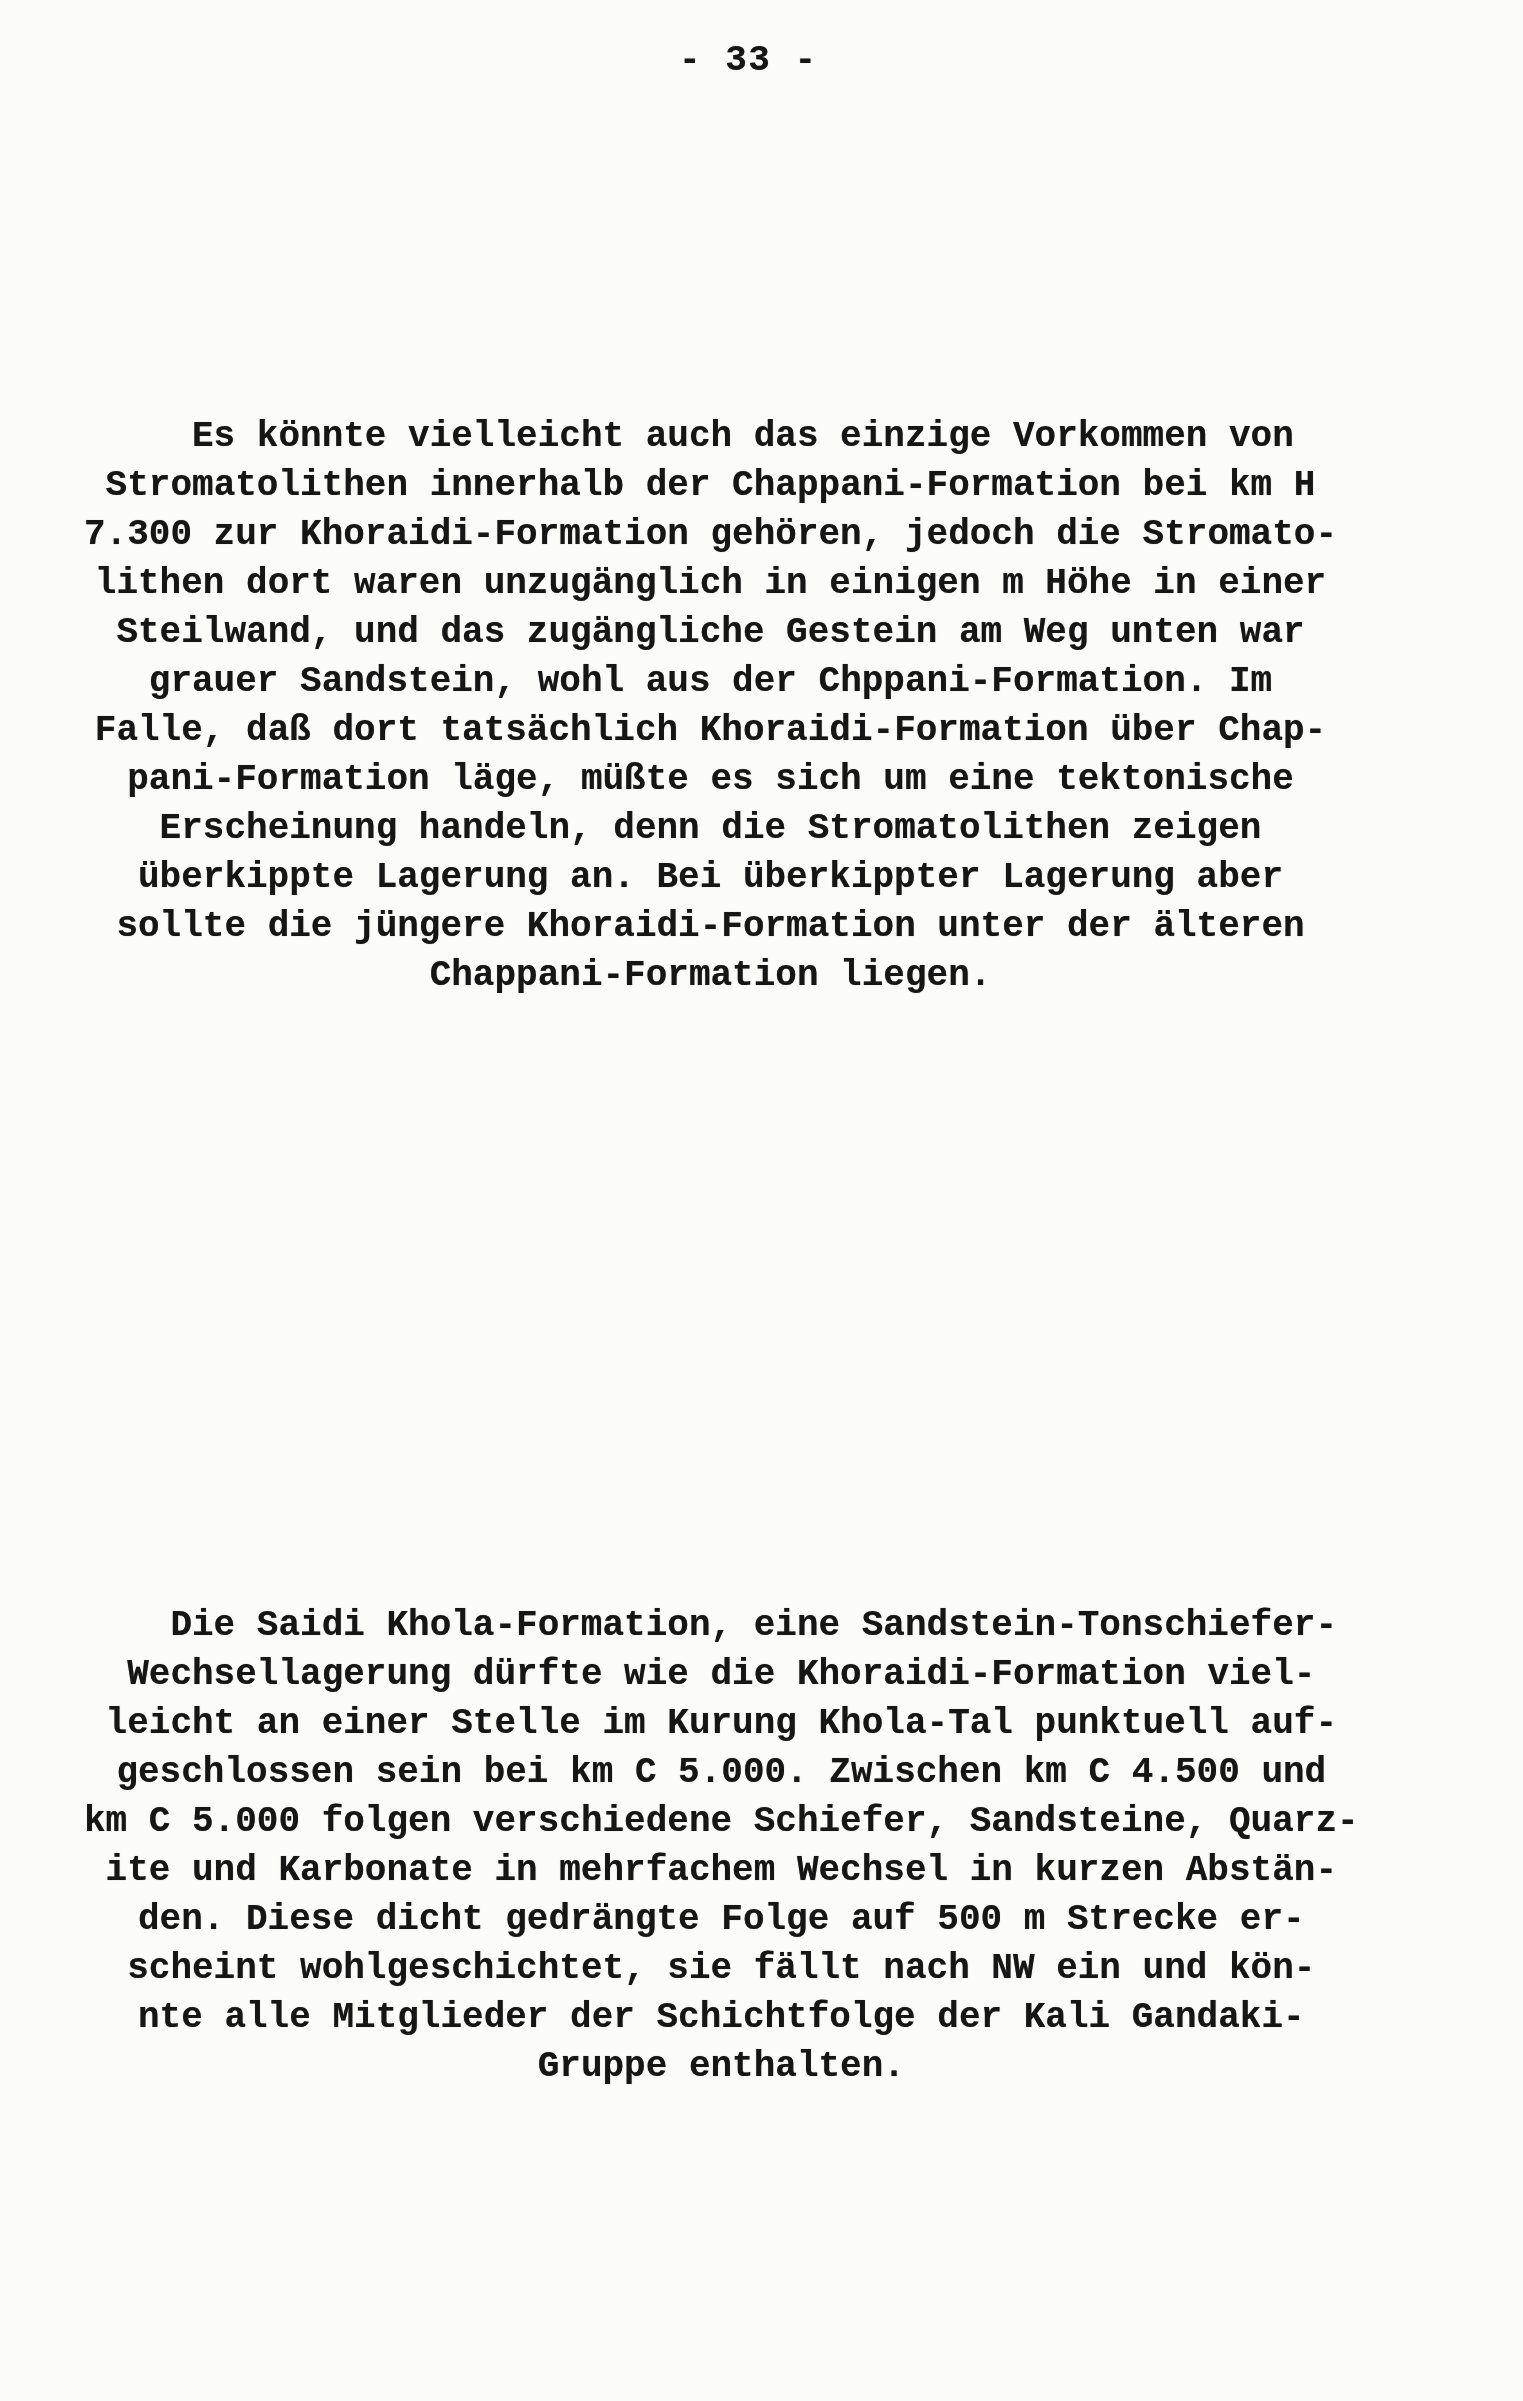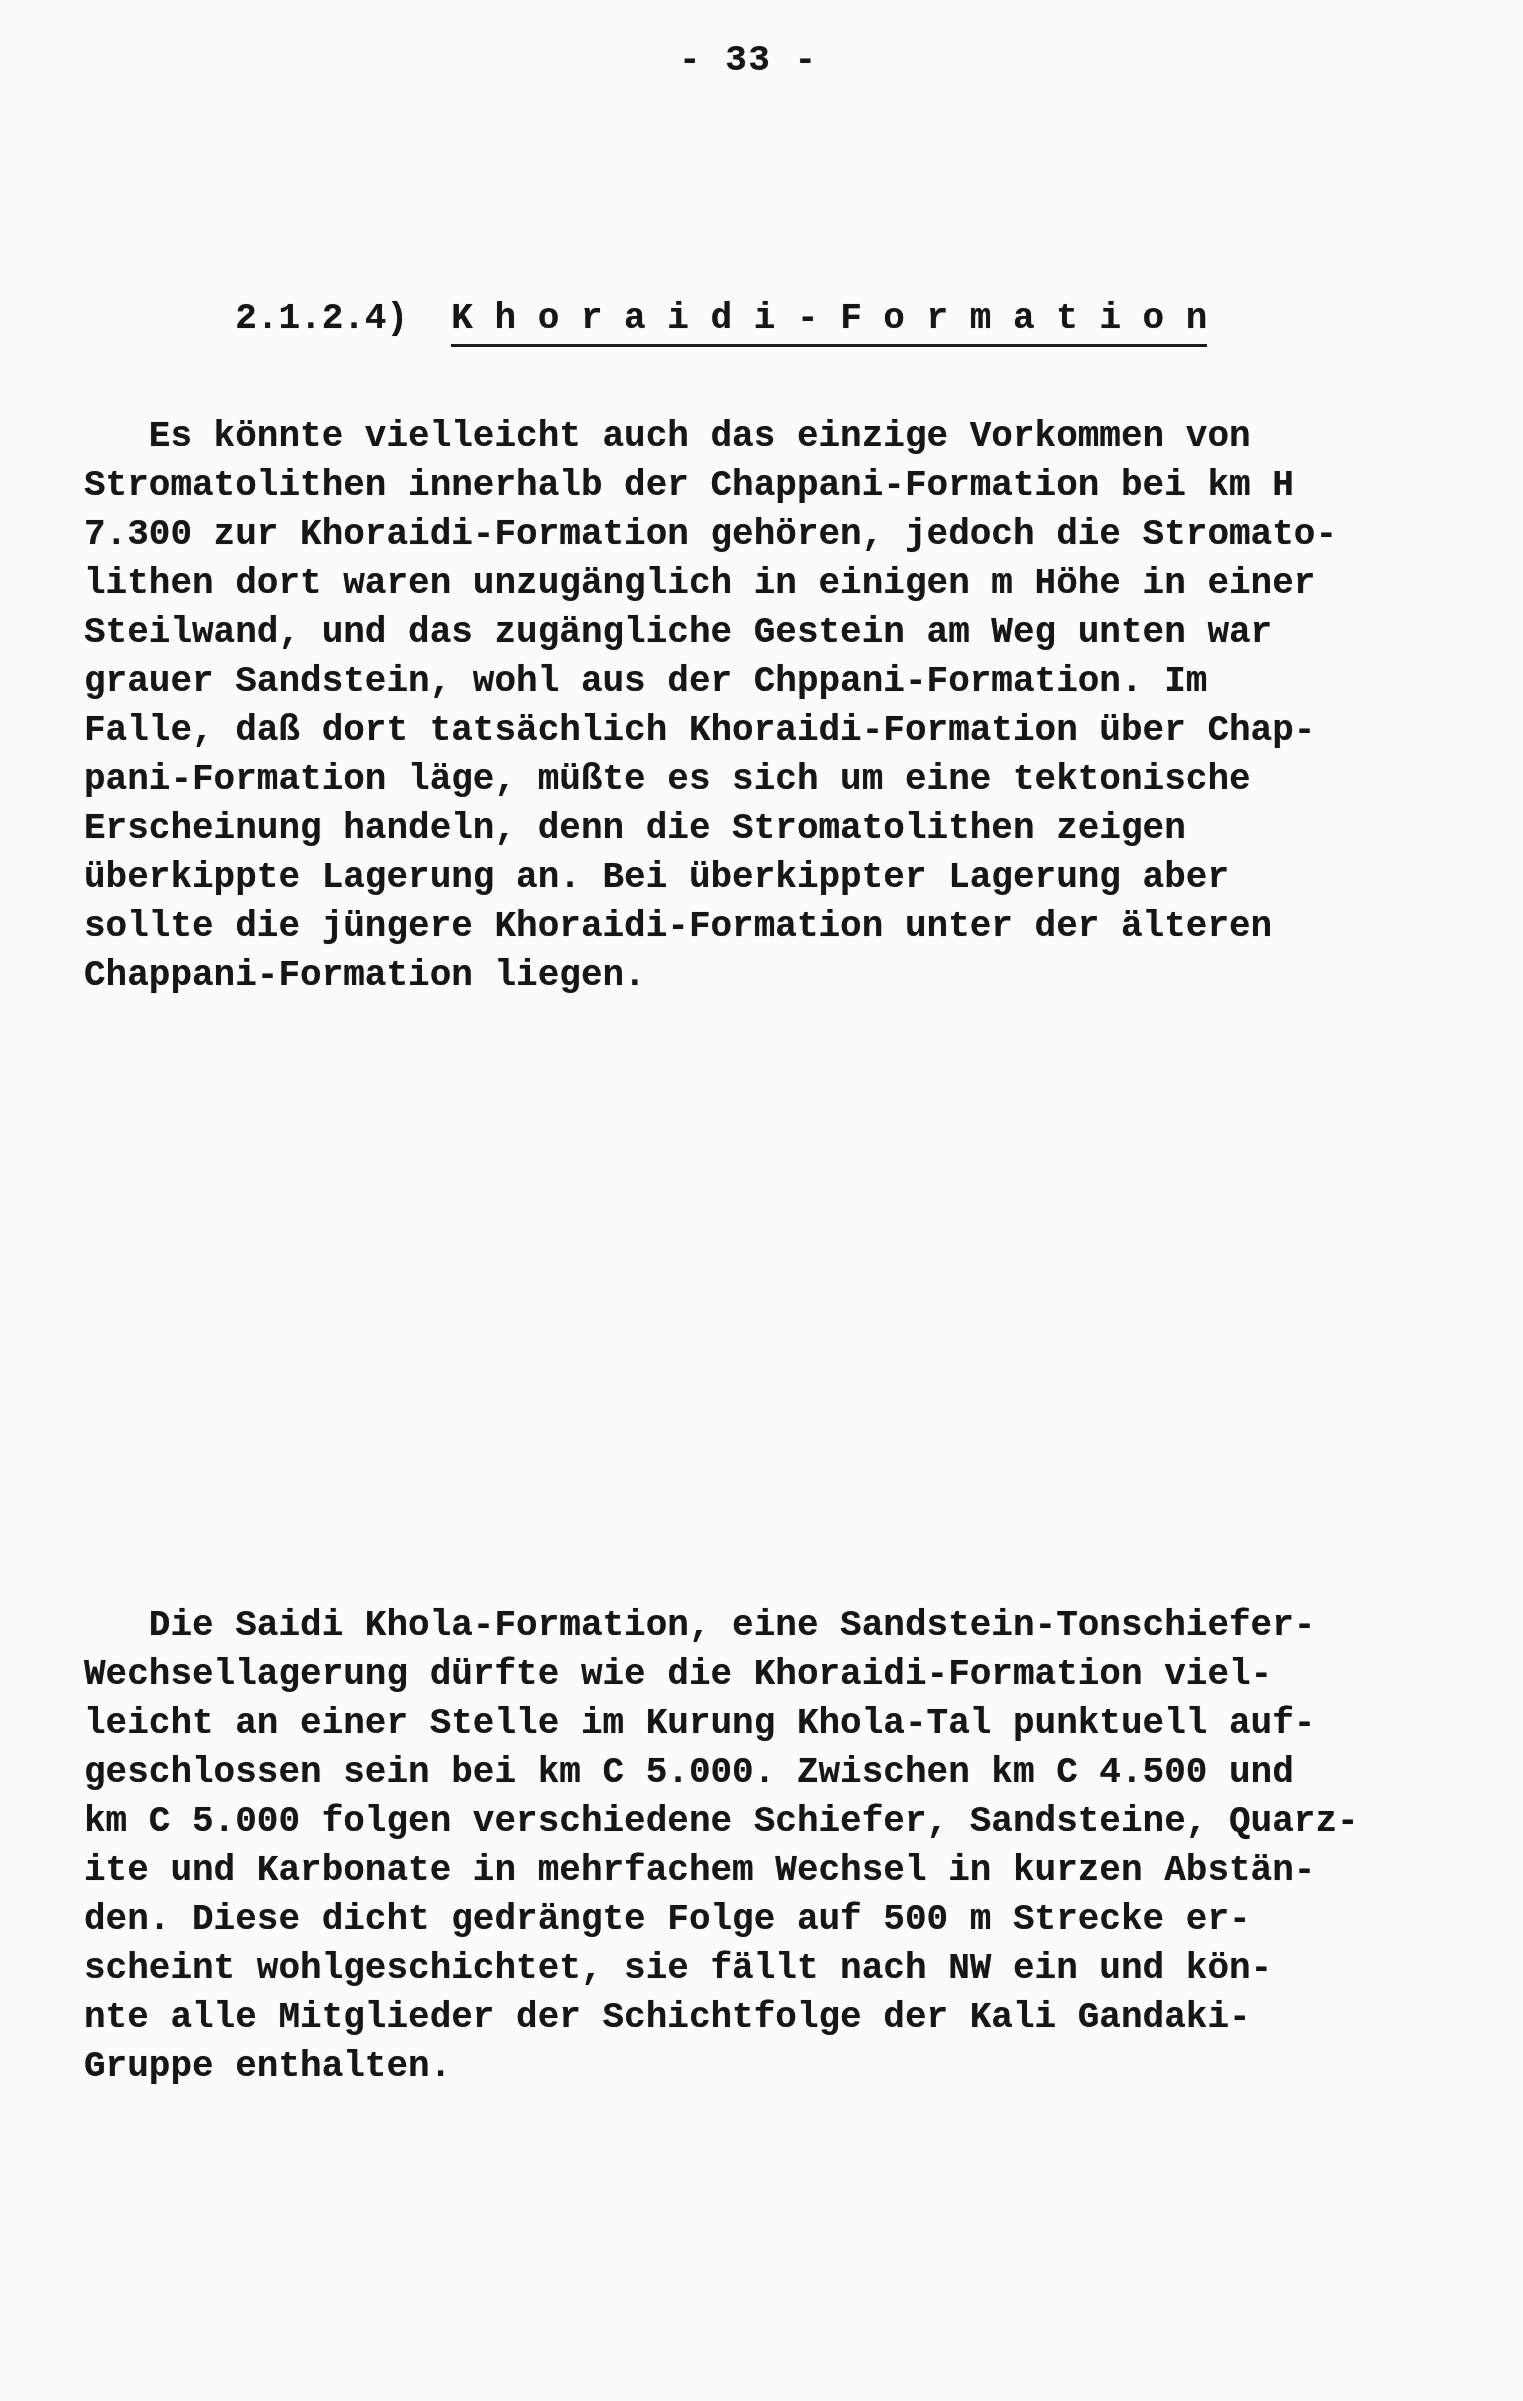--- a/index.html
+++ b/index.html
@@ -13,20 +13,21 @@
     position: relative;
     font-family: "Liberation Mono", "DejaVu Sans Mono", monospace;
     font-weight: 700;
     color: #161616;
     -webkit-font-smoothing: antialiased;
   }
   .page {
     position: absolute;
     inset: 0;
     background: #fbfbfa;
+    text-align: center;
   }
   .typetext {
     font-family: "Liberation Mono", "DejaVu Sans Mono", monospace;
     font-weight: 700;
     font-size: 36px;
     line-height: 49px;
     white-space: pre;
     color: #161616;
     text-shadow: 0 0 0.7px rgba(20,20,20,0.55);
   }
@@ -54,23 +55,20 @@
   .body-2 { top: 1503px; }
   .para { white-space: pre; }
 </style>
 </head>
 <body>
 
 <div class="page">
 
   <div class="typetext page-number">- 33 -</div>
 
-  <div class="typetext heading heading-1">
-    <span>   2.1.2.4)  </span><span class="u">K h o r a i d i - F o r m a t i o n</span>
-  </div>
 
   <div class="typetext body-block body-1">
     <div class="para">   Es könnte vielleicht auch das einzige Vorkommen von
 Stromatolithen innerhalb der Chappani-Formation bei km H
 7.300 zur Khoraidi-Formation gehören, jedoch die Stromato-
 lithen dort waren unzugänglich in einigen m Höhe in einer
 Steilwand, und das zugängliche Gestein am Weg unten war
 grauer Sandstein, wohl aus der Chppani-Formation. Im
 Falle, daß dort tatsächlich Khoraidi-Formation über Chap-
 pani-Formation läge, müßte es sich um eine tektonische

